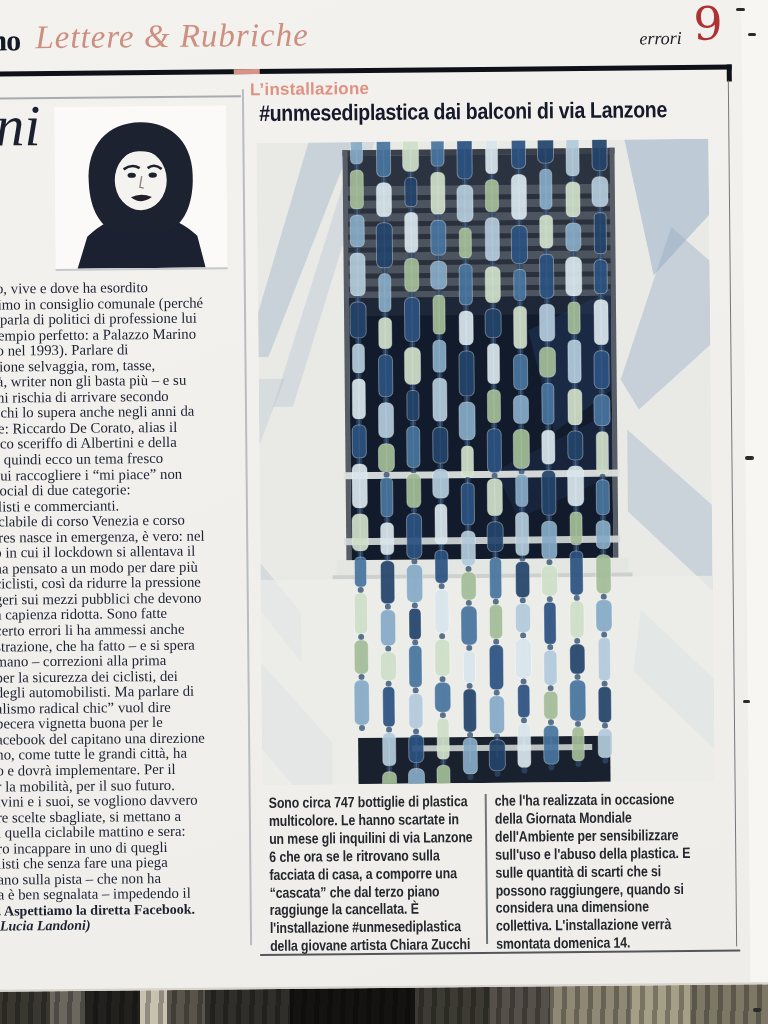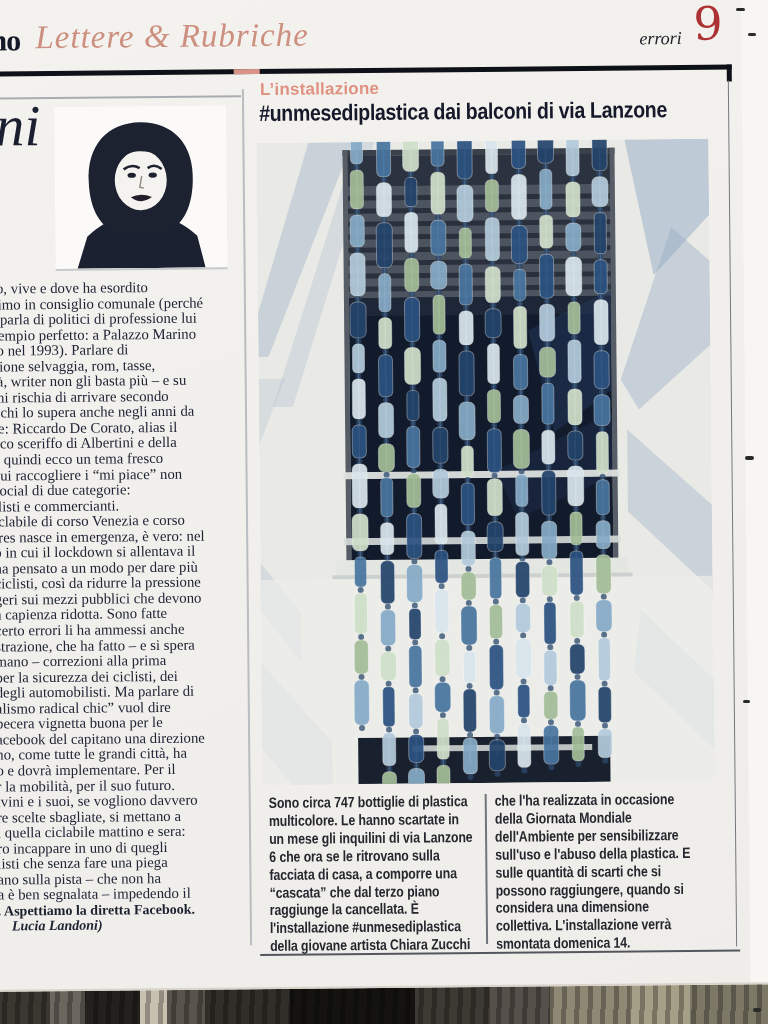--- a/index.html
+++ b/index.html
@@ -23,23 +23,23 @@
   .rule-corner{left:737px;top:76px;width:5px;height:17px;background:#0f1118;}
   
   .col-rule-top{left:0;top:102px;width:251px;height:1.5px;background:#a8acb1;}
   .col-divider{left:252px;top:96px;width:1.5px;height:856px;background:#b9bcc0;}
   .headline-frag{left:5px;top:102px;font:italic 400 58px/1 "Liberation Serif",serif;color:#1a2030;}
   .portrait-box{left:64px;top:112px;width:172px;height:162px;}
   .portrait-rule{left:64px;top:274px;width:172px;height:2px;background:#c6cacd;}
   .body-text{left:0;top:286px;width:252px;font:400 14.8px/15.55px "Liberation Serif",serif;color:#202536;overflow:hidden;}
   .body-text .tline{white-space:nowrap;}
   .closing-line{left:0;top:908px;font:700 14px/15px "Liberation Serif",serif;color:#1c2130;white-space:nowrap;}
-  .byline-line{left:2px;top:923px;font:italic 700 14px/15px "Liberation Serif",serif;color:#1c2130;white-space:nowrap;padding-left:12px;}
+  .byline-line{left:2px;top:923px;font:italic 700 14px/15px "Liberation Serif",serif;color:#1c2130;white-space:nowrap;}
   
-  .kicker{left:270px;top:88px;font:700 17px/1.1 "Liberation Sans",sans-serif;color:#e09282;letter-spacing:.2px;}
+  .kicker{left:260px;top:88px;font:700 17px/1.1 "Liberation Sans",sans-serif;color:#e09282;letter-spacing:.2px;}
   .headline{left:269px;top:109px;font:700 22.5px/1.1 "Liberation Sans",sans-serif;color:#15192a;
             letter-spacing:-.4px;white-space:nowrap;transform:scaleX(.87);transform-origin:left top;}
   .photo-frame{left:266px;top:150px;width:452px;height:642px;}
   .caption{font:700 15px/17.9px "Liberation Sans",sans-serif;color:#24272d;letter-spacing:-.1px;
            transform:scaleX(.82);transform-origin:left top;}
   .caption .tline{white-space:nowrap;}
   .caption-left{left:272px;top:801px;width:262px;}
   .caption-right{left:498px;top:801px;width:262px;}
   .caption-divider{left:488px;top:803px;width:1.5px;height:150px;background:#70757b;}
   .caption-bottom-rule{left:262px;top:961px;width:480px;height:2px;background:#53575d;}

